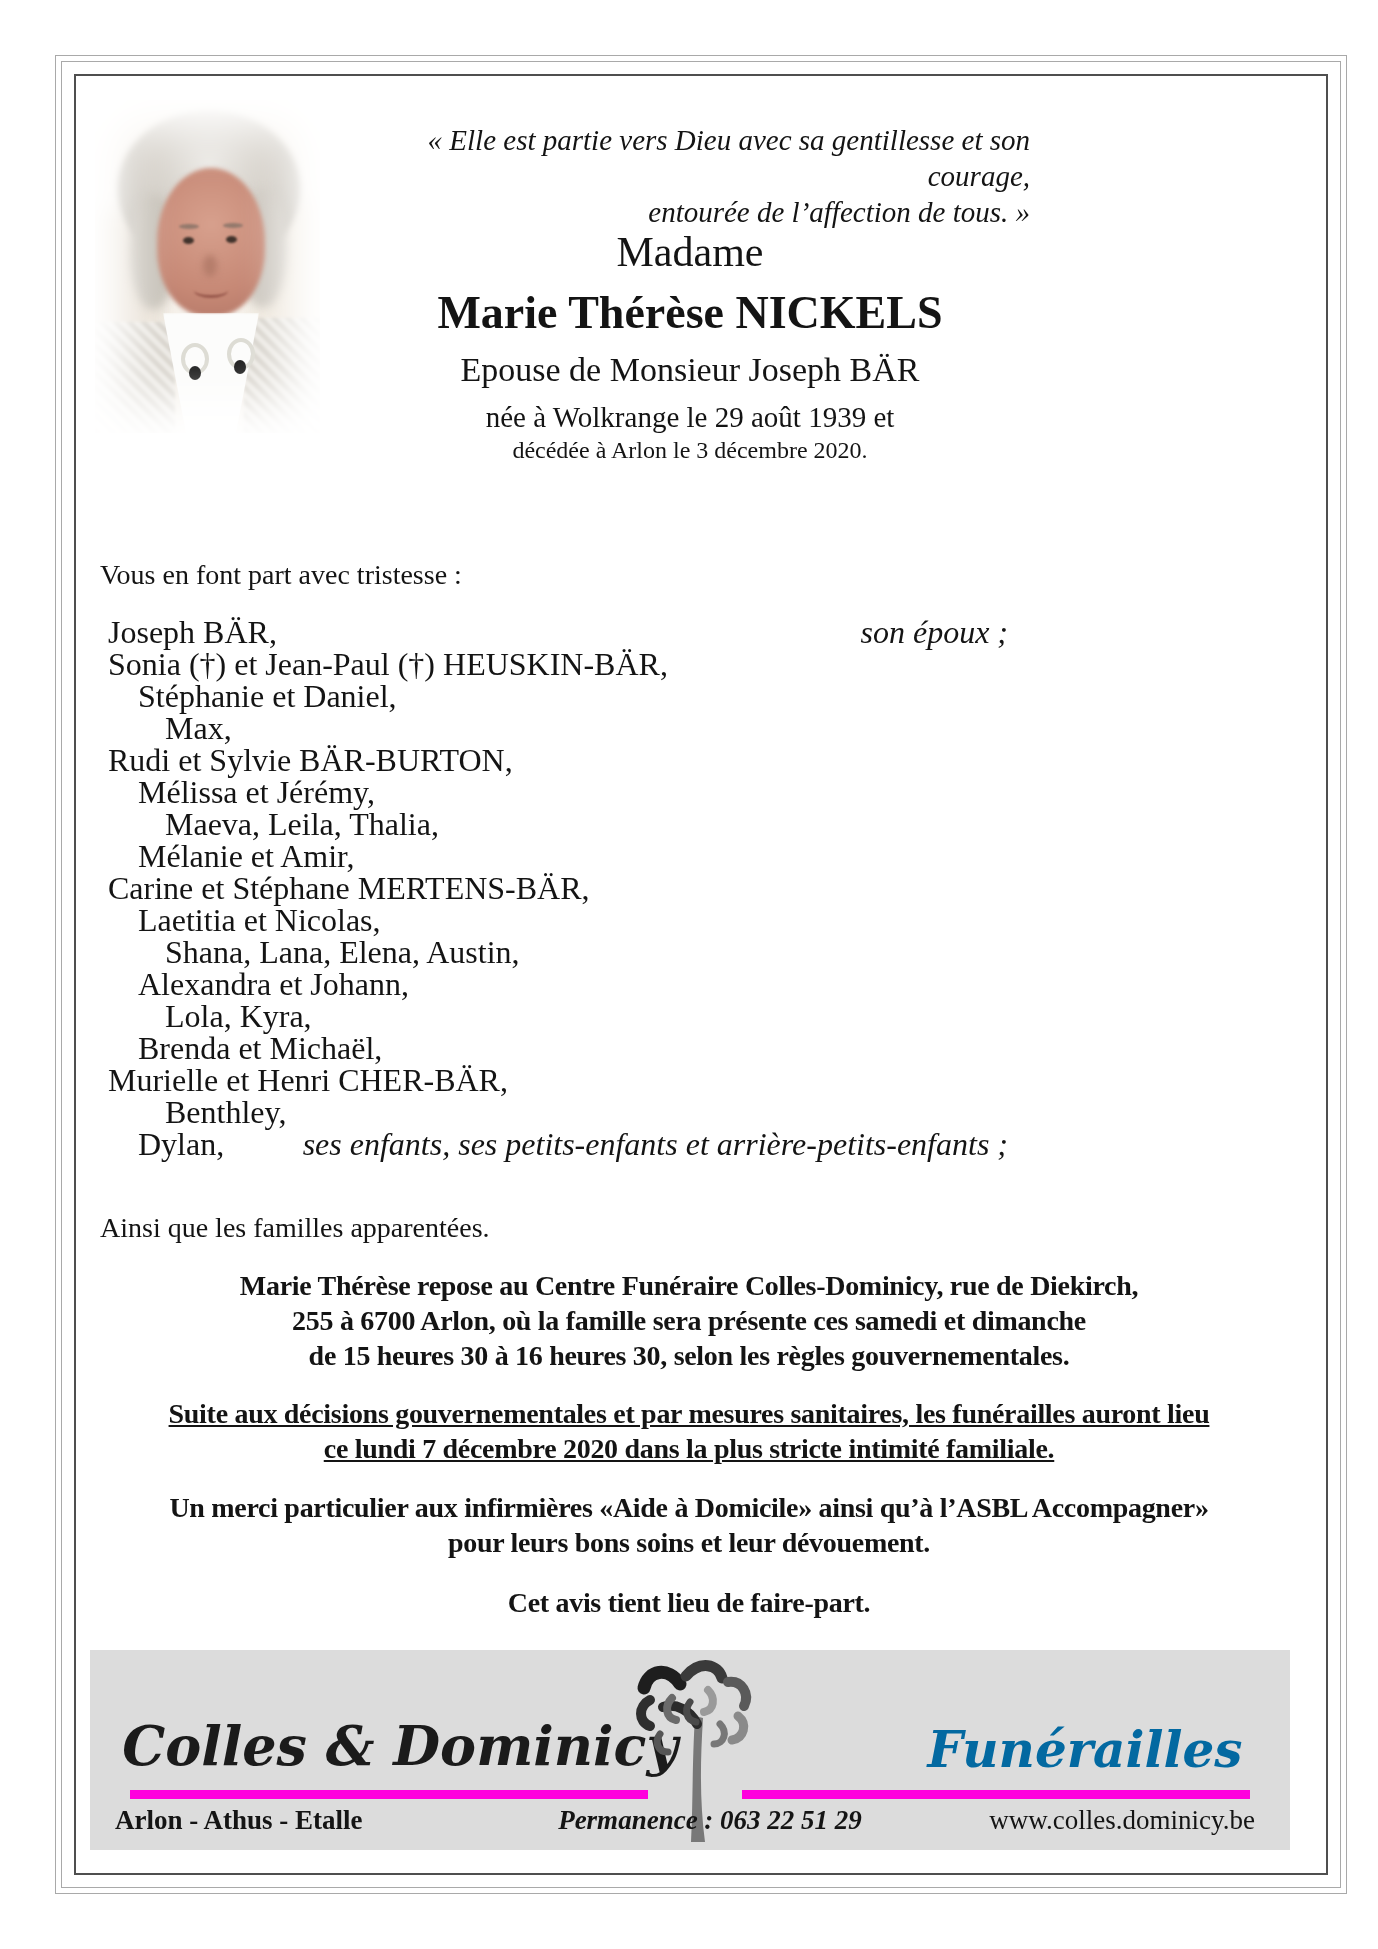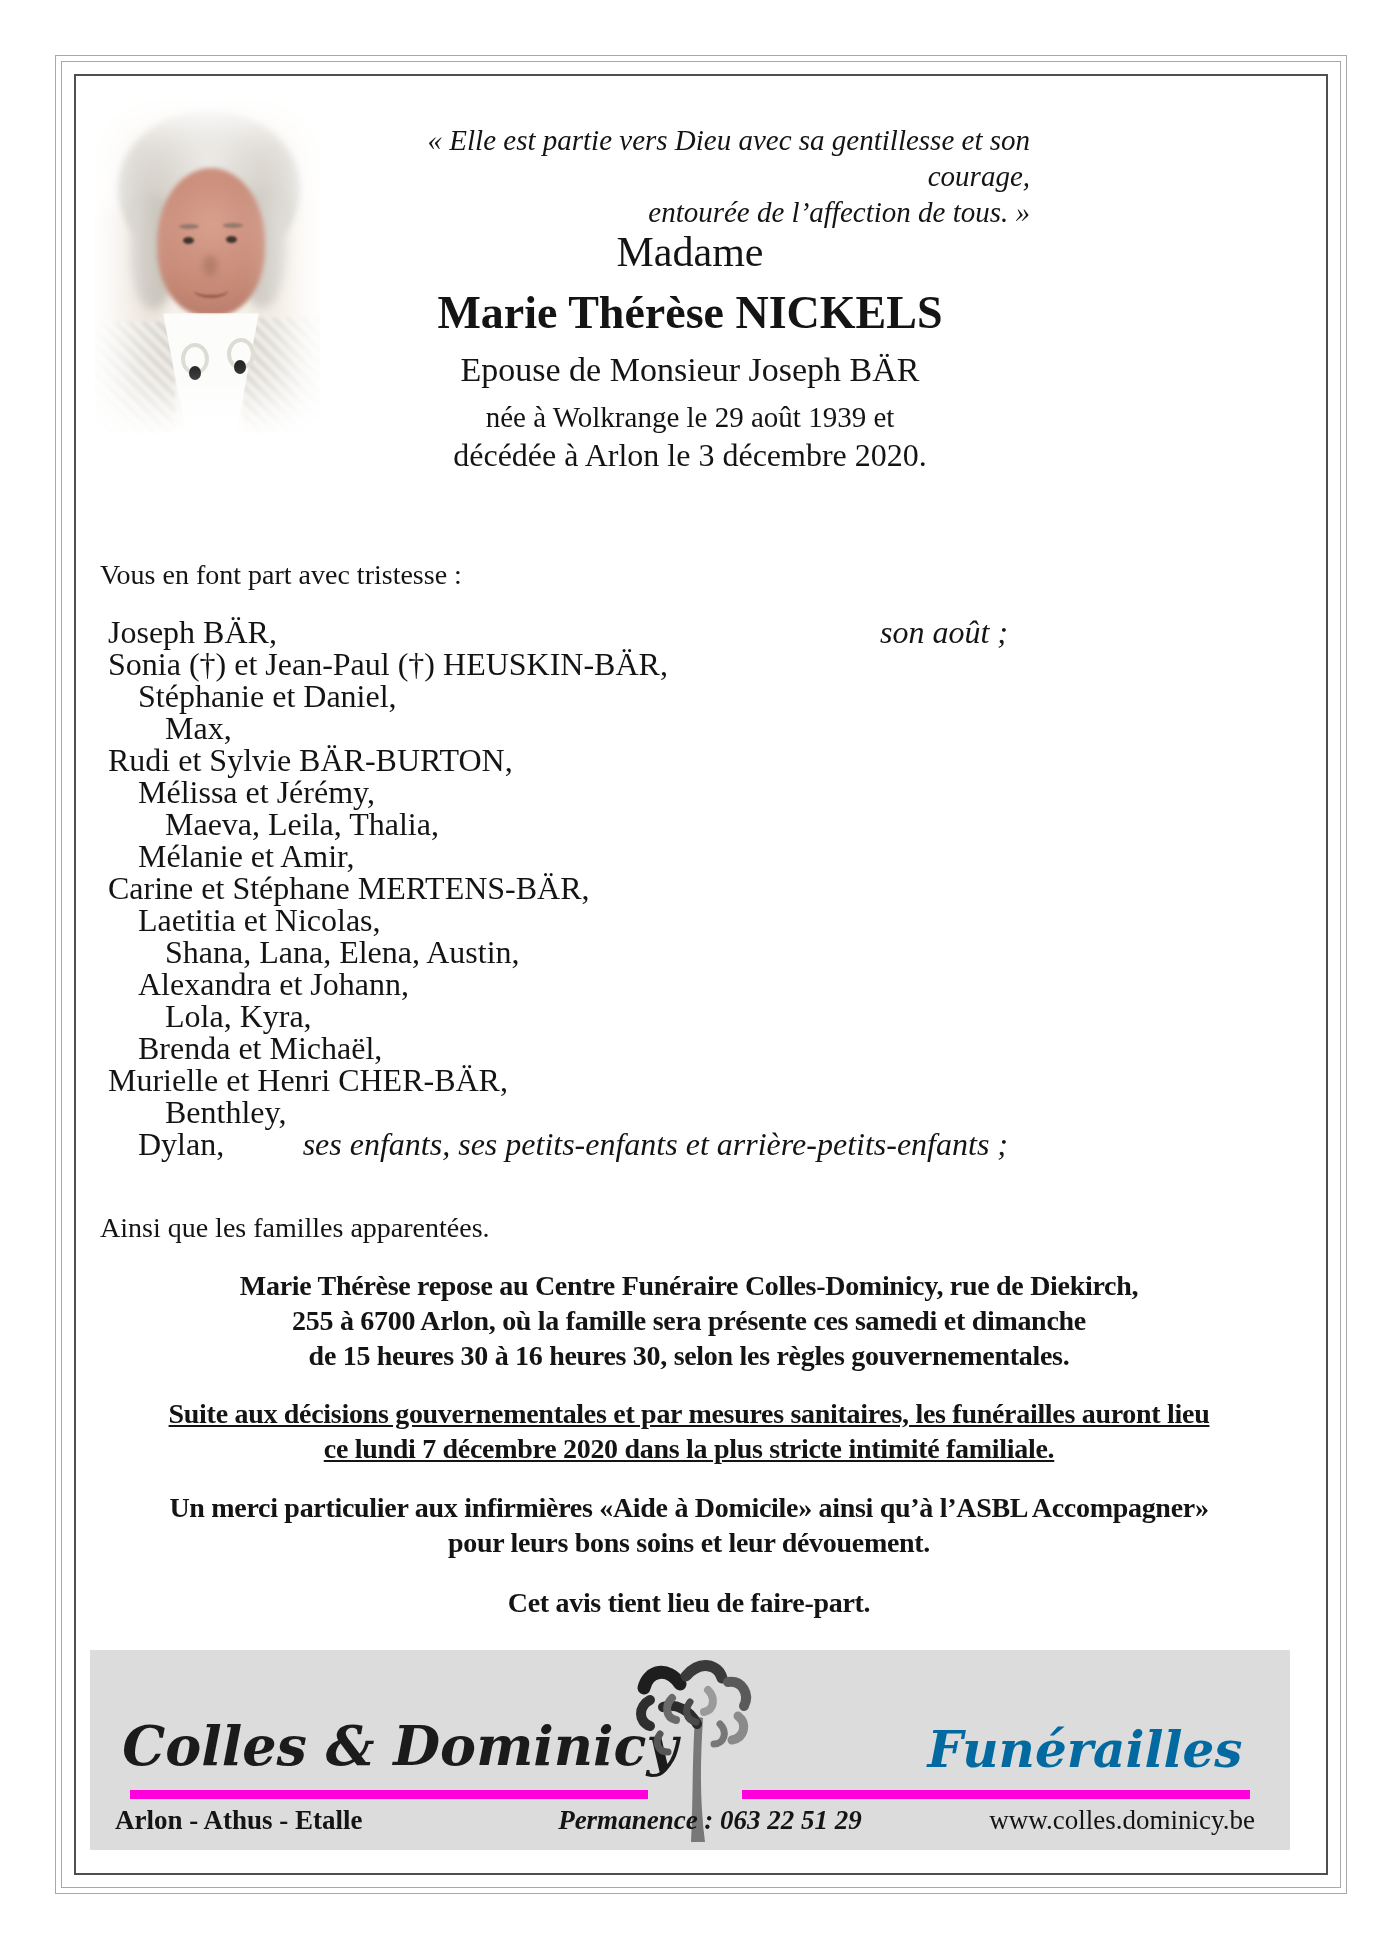--- a/index.html
+++ b/index.html
@@ -43,21 +43,21 @@
   .ph-fade { inset:0; box-shadow:inset 0 0 45px 32px #ffffff; }
 
   
   .quote { position:absolute; left:330px; top:122px; width:700px; text-align:right;
     font-style:italic; font-size:29px; line-height:36px; white-space:pre-line; }
   .hblock { position:absolute; left:340px; width:700px; text-align:center; }
   .h-madame { top:228px; font-size:42px; font-weight:normal; }
   .h-name   { top:286px; font-size:46px; font-weight:bold; }
   .h-epouse { top:351px; font-size:34px; }
   .h-born   { top:401px; font-size:29px; }
-  .h-died   { top:437px; font-size:32px; }
+  .h-died   { top:437px; font-size:24px; }
 
   .intro   { position:absolute; left:100px; top:559px; font-size:28px; }
   .closing { position:absolute; left:100px; top:1212px; font-size:28px; }
 
   .fam-list { position:absolute; left:0; top:616px; width:1378px; }
   .fam-row { position:relative; height:32px; line-height:32px; font-size:32px;margin-left:8px; }
   .fam-row.indent-0 { padding-left:100px; }
   .fam-row.indent-1 { padding-left:130px; }
   .fam-row.indent-2 { padding-left:157px; }
   .fam-right { position:absolute; right:370px; top:0; font-style:italic; }
@@ -121,21 +121,21 @@
   <div class="hblock h-epouse">Epouse de Monsieur Joseph BÄR</div>
   <div class="hblock h-born">née à Wolkrange le 29 août 1939 et</div>
   <div class="hblock h-died">décédée à Arlon le 3 décembre 2020.</div>
 
   <div class="intro">Vous en font part avec tristesse :</div>
 
   <div class="fam-list">
 
       <div class="fam-row indent-0">
         <span class="fam-text">Joseph BÄR,</span>
-        <span class="fam-right">son août ;</span>
+        <span class="fam-right">son époux ;</span>
       </div>
 
       <div class="fam-row indent-0">
         <span class="fam-text">Sonia (†) et Jean-Paul (†) HEUSKIN-BÄR,</span>
         <span class="fam-right"></span>
       </div>
 
       <div class="fam-row indent-1">
         <span class="fam-text">Stéphanie et Daniel,</span>
         <span class="fam-right"></span>

